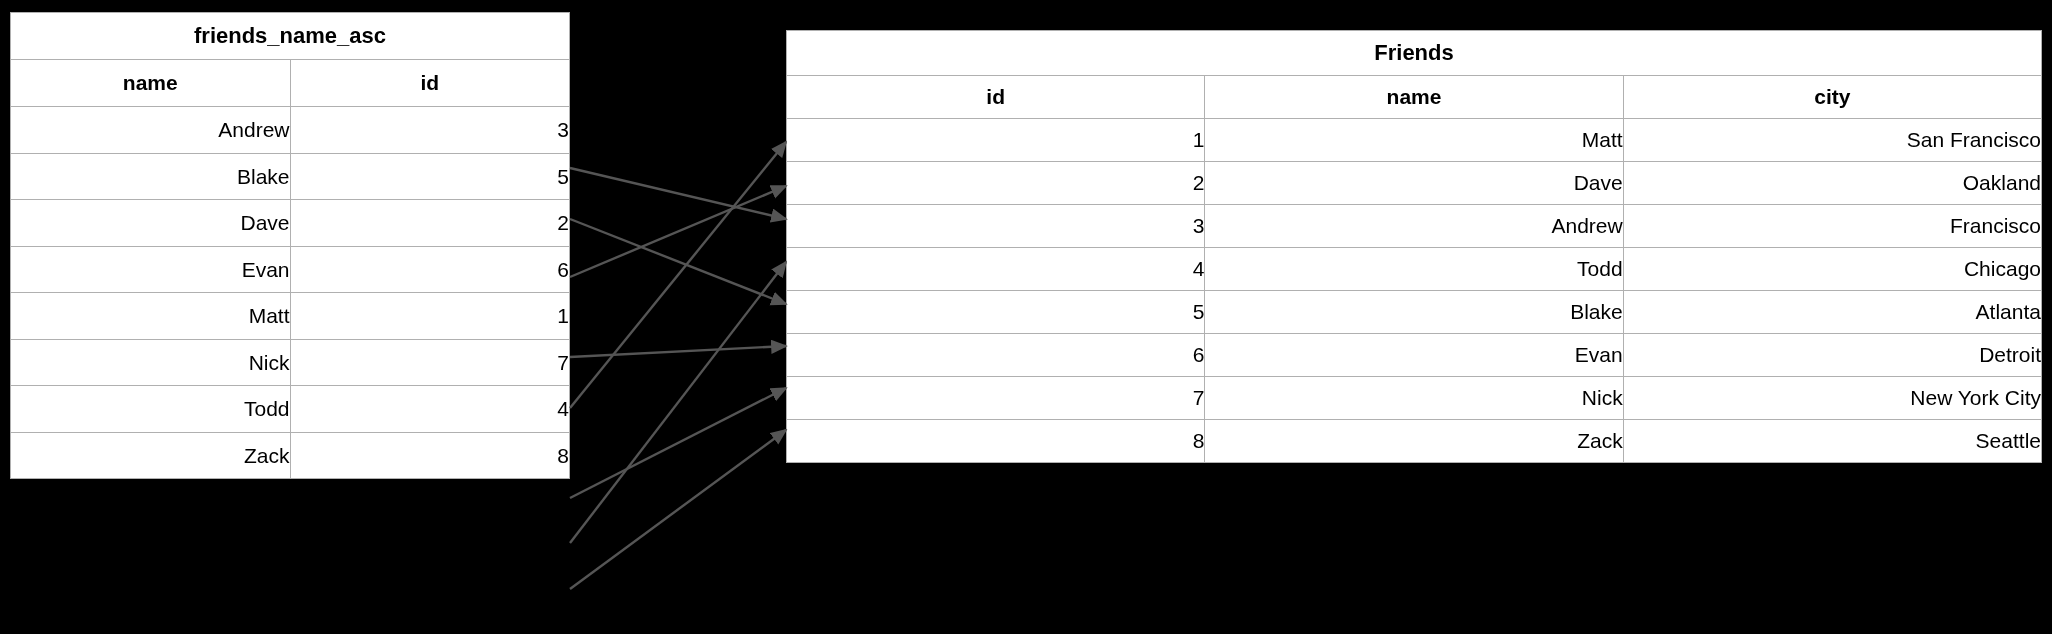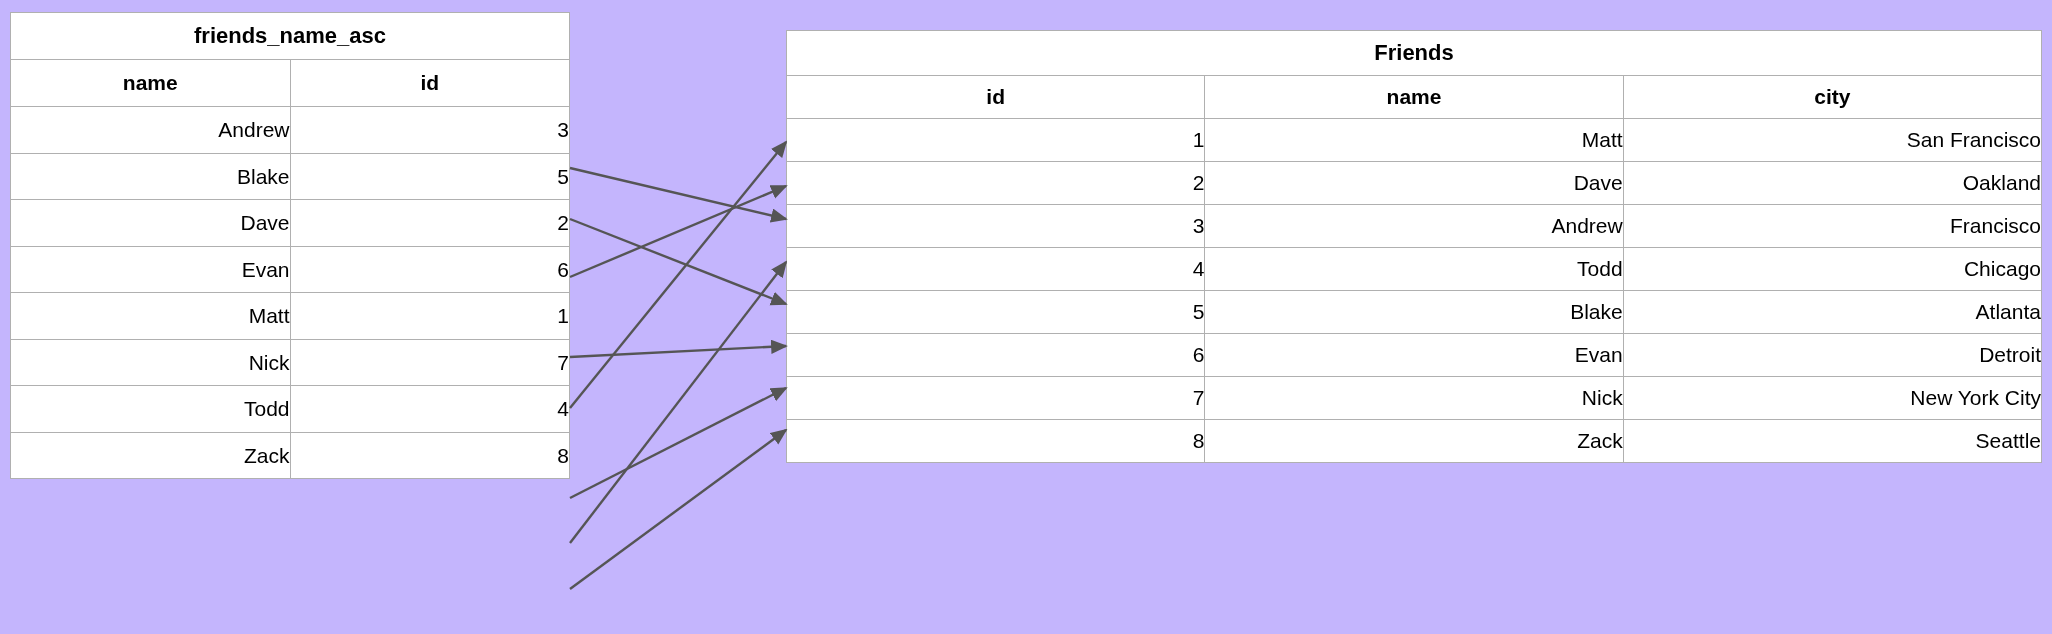--- a/index.html
+++ b/index.html
@@ -8,21 +8,21 @@
     background: #ffffff;
   }
   body {
     font-family: "Liberation Sans", sans-serif;
     color: #000000;
   }
   #canvas {
     position: relative;
     width: 2052px;
     height: 634px;
-    background: #c4b5fd;
+    background: #000000;
     overflow: hidden;
   }
 
   
   .db-table {
     position: absolute;
     border-collapse: collapse;
     background: #ffffff;
     table-layout: fixed;
   }

